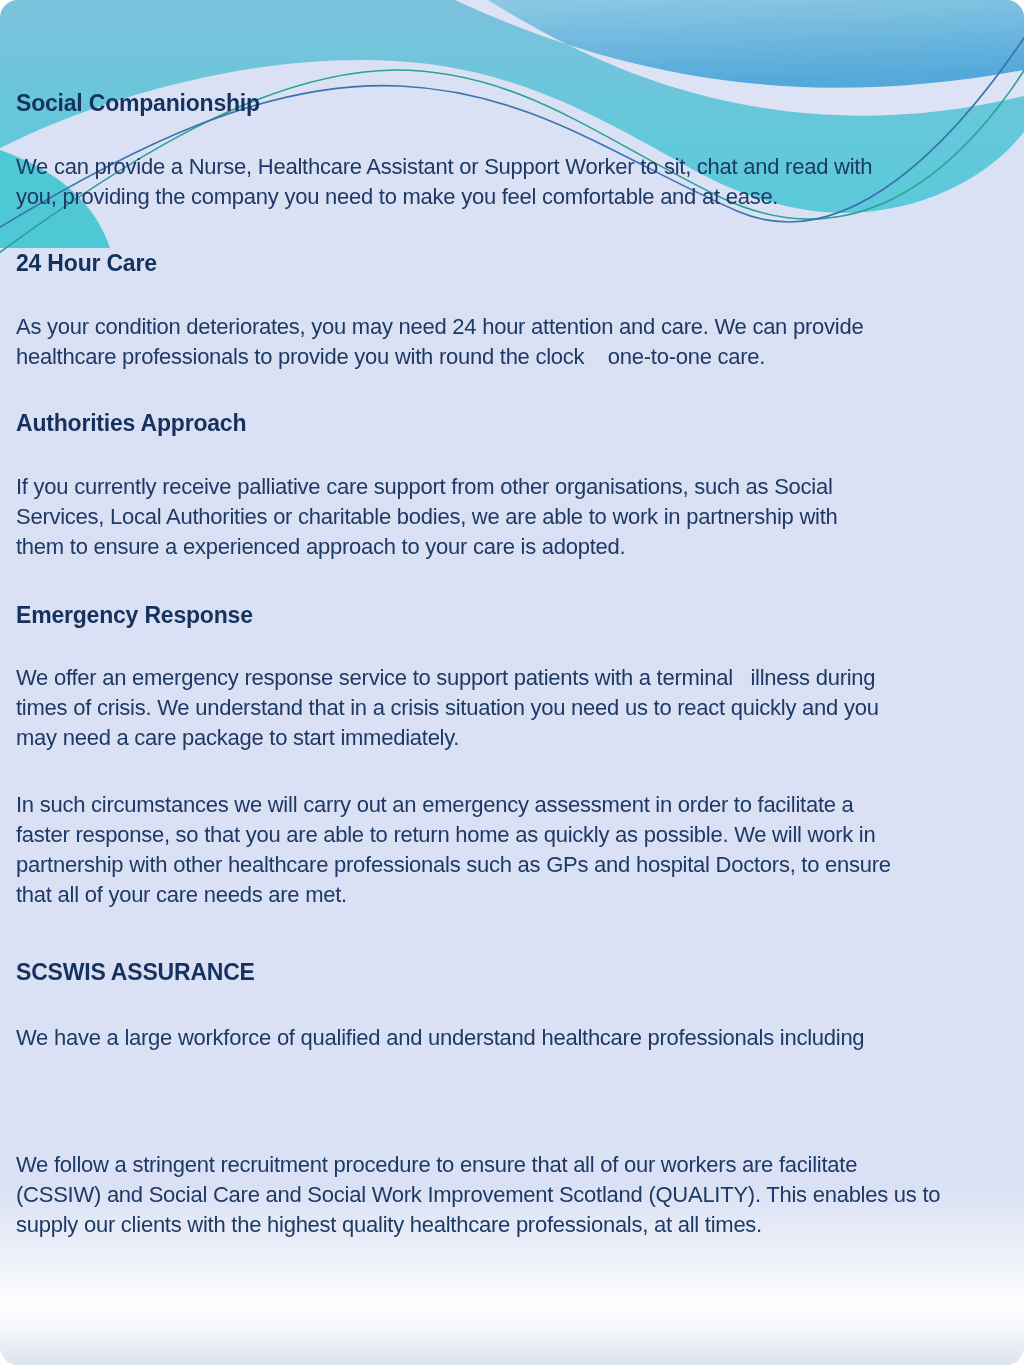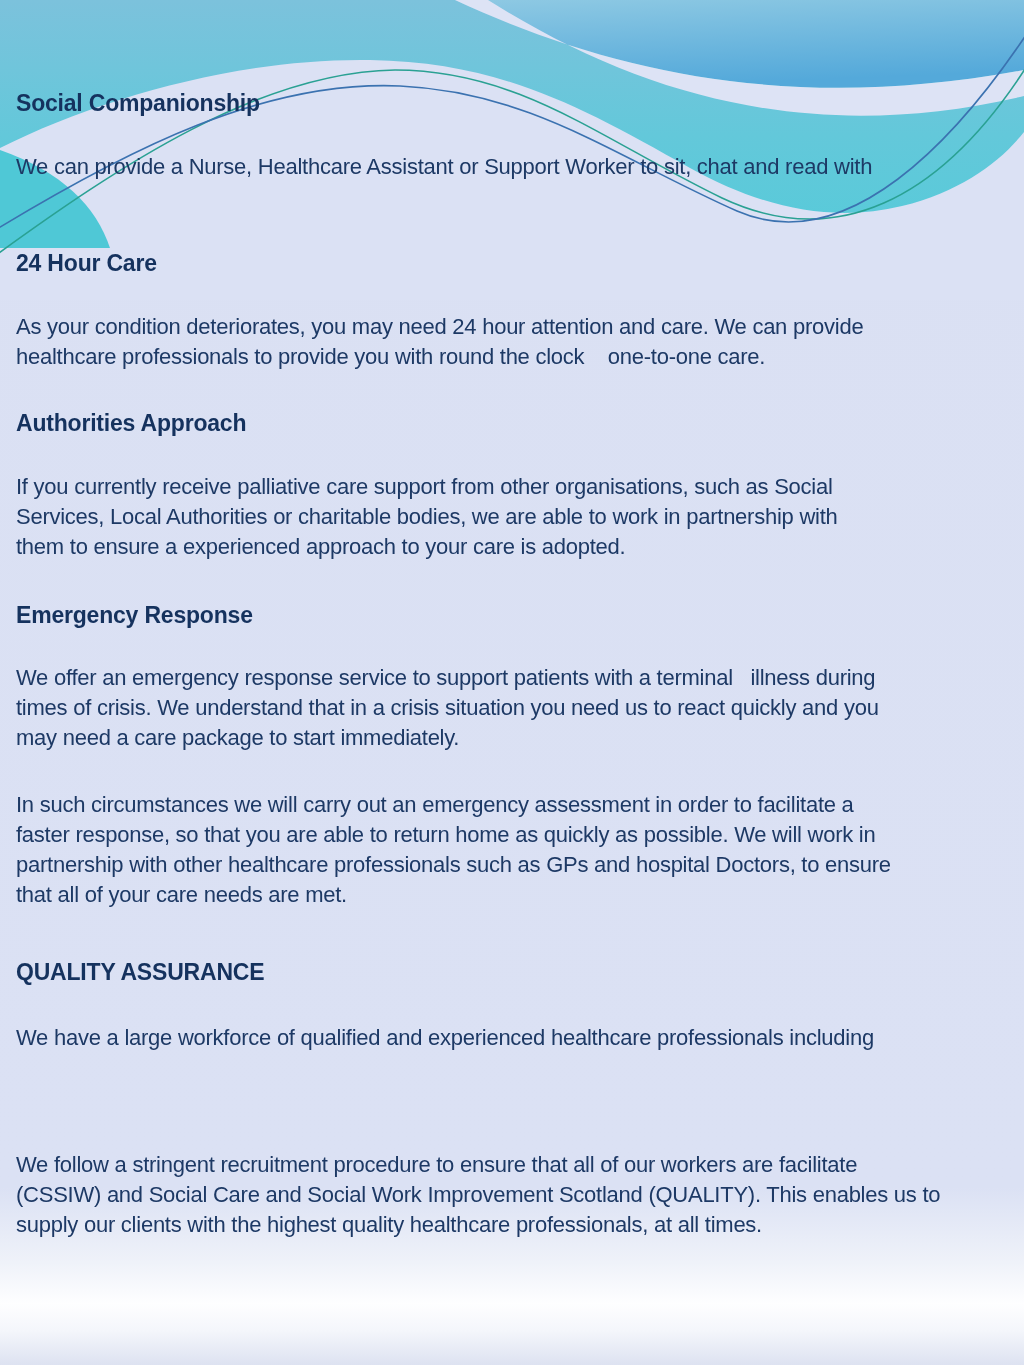--- a/index.html
+++ b/index.html
@@ -5,20 +5,21 @@
   html,body { margin:0; padding:0; background:#ffffff; }
   .slide {
     position:relative;
     width:1024px; height:1365px;
     overflow:hidden;
     font-family:"Liberation Sans", sans-serif;
     background:linear-gradient(180deg,
       #dae0f3 0%, #dbe1f4 87%,
       #eff2f9 92.5%, #fefeff 95.5%,
       #f4f6fb 97.5%, #dde2f1 100%);
+    border-radius:18px;
   }
   .wave-header { position:absolute; top:0; left:0; width:1024px; height:300px; }
   .wave-header svg { display:block; }
   .block { position:absolute; left:16px; width:1000px; }
   .heading {
     font-size:23px; font-weight:700; color:#15325e;
     letter-spacing:-0.2px; line-height:30px; white-space:pre;
   }
   .para .line {
     font-size:22px; color:#1d3965;
@@ -50,20 +51,21 @@
       <path d="M0,150 C62,172 96,206 110,248 L0,248 Z" fill="#4fc8d6"></path>
       <path d="M-8,258 C120,165 260,72 395,70 C520,70 602,140 722,198 C832,250 940,206 1032,58" stroke="#2aa193" fill="none" stroke-width="1.6"></path>
       <path d="M-8,232 C130,148 265,80 400,86 C532,92 617,158 737,211 C847,259 957,140 1032,26" stroke="#3b72b0" fill="none" stroke-width="1.6"></path>
     </svg>
   </div>
 
   <div class="block heading" style="top:88px">Social Companionship</div>
 
   <div class="block para" style="top:152px">
     <div class="line">We can provide a Nurse, Healthcare Assistant or Support Worker to sit, chat and read with</div>
+    <div class="line">you, providing the company you need to make you feel comfortable and at ease.</div>
   </div>
 
   <div class="block heading" style="top:248px">24 Hour Care</div>
 
   <div class="block para" style="top:312px">
     <div class="line">As your condition deteriorates, you may need 24 hour attention and care. We can provide</div>
     <div class="line">healthcare professionals to provide you with round the clock    one-to-one care.</div>
   </div>
 
   <div class="block heading" style="top:408px">Authorities Approach</div>
@@ -82,24 +84,24 @@
     <div class="line">may need a care package to start immediately.</div>
   </div>
 
   <div class="block para" style="top:790px">
     <div class="line">In such circumstances we will carry out an emergency assessment in order to facilitate a</div>
     <div class="line">faster response, so that you are able to return home as quickly as possible. We will work in</div>
     <div class="line">partnership with other healthcare professionals such as GPs and hospital Doctors, to ensure</div>
     <div class="line">that all of your care needs are met.</div>
   </div>
 
-  <div class="block heading" style="top:957px">QUALITY ASSURANCE</div>
+  <div class="block heading" style="top:957px">SCSWIS ASSURANCE</div>
 
   <div class="block para" style="top:1023px">
-    <div class="line">We have a large workforce of qualified and experienced healthcare professionals including</div>
+    <div class="line">We have a large workforce of qualified and understand healthcare professionals including</div>
   </div>
 
   <div class="block para" style="top:1150px">
     <div class="line">We follow a stringent recruitment procedure to ensure that all of our workers are facilitate</div>
     <div class="line">(CSSIW) and Social Care and Social Work Improvement Scotland (QUALITY). This enables us to</div>
     <div class="line">supply our clients with the highest quality healthcare professionals, at all times.</div>
   </div>
 
 </div>
 

